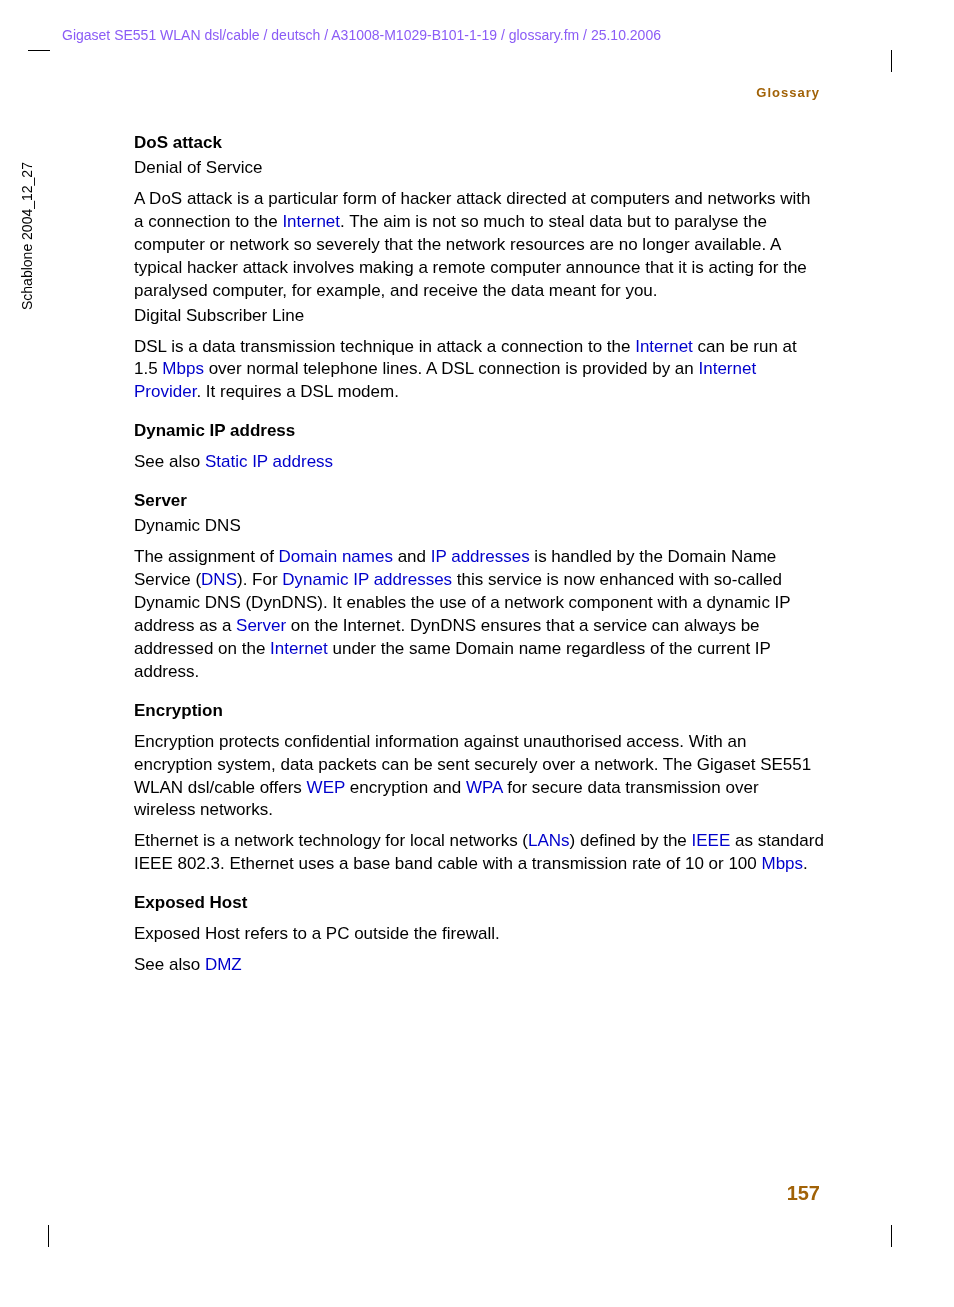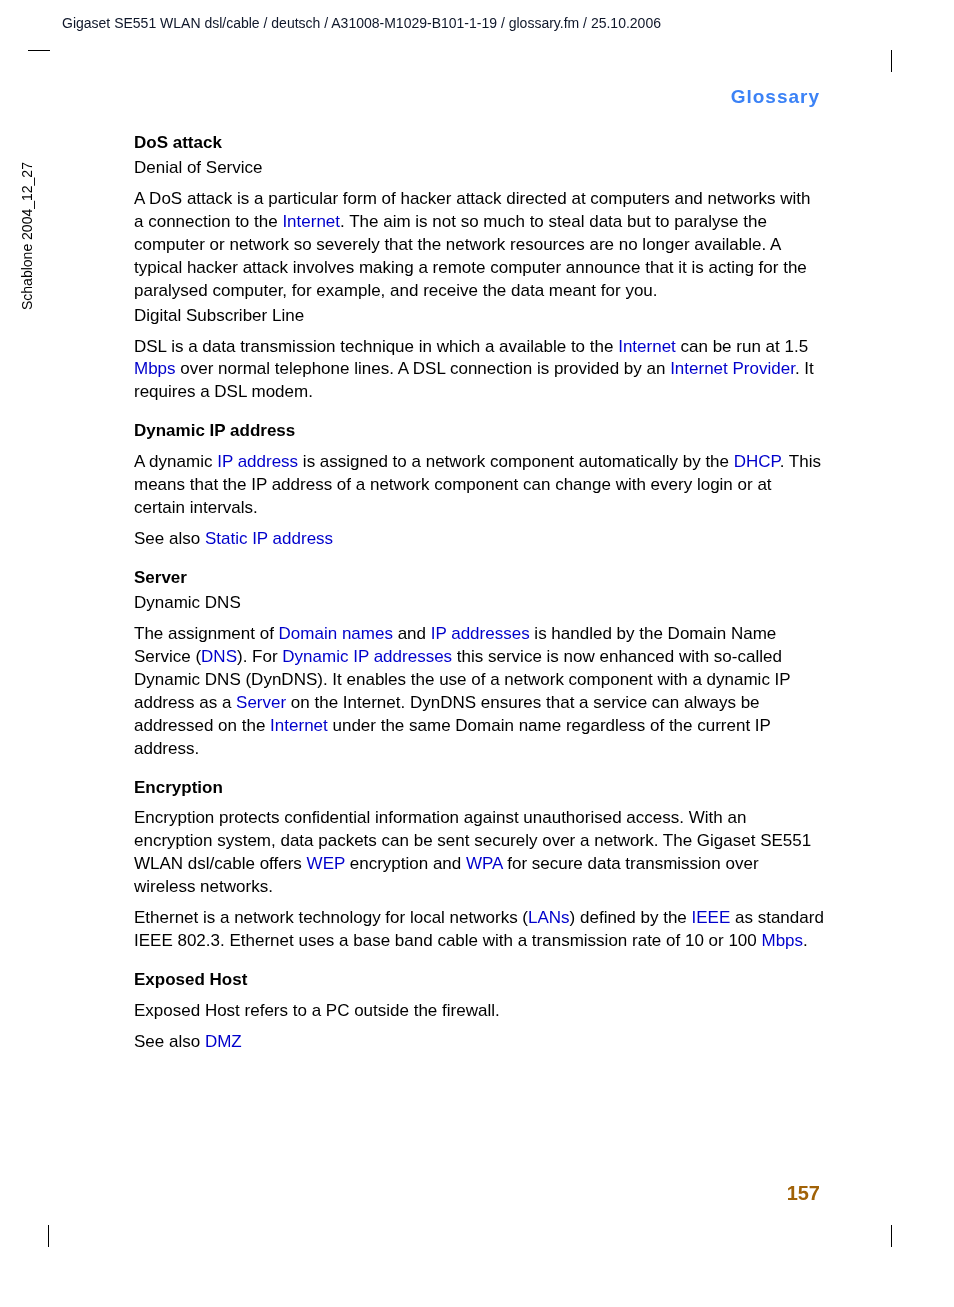--- a/index.html
+++ b/index.html
@@ -9,46 +9,46 @@
     font-size: 17px;
     line-height: 1.35;
     color: #000;
     width: 954px;
     height: 1307px;
     position: relative;
     background: #fff;
   }
   .header-line {
     position: absolute;
-    top: 14px;
+    top: 26px;
     left: 62px;
     font-size: 14px;
-    color: #0f172a;
+    color: #8b5cf6;
   }
   .crop-top-left { position: absolute; top: 50px; left: 28px; width: 22px; border-top: 1px solid #000; }
   .crop-top-right { position: absolute; top: 50px; right: 62px; height: 22px; border-left: 1px solid #000; }
   .crop-bot-left { position: absolute; bottom: 60px; left: 48px; height: 22px; border-left: 1px solid #000; }
   .crop-bot-right { position: absolute; bottom: 60px; right: 62px; height: 22px; border-left: 1px solid #000; }
   .side-text {
     position: absolute;
     left: 18px;
     top: 310px;
     transform: rotate(-90deg);
     transform-origin: left top;
     font-size: 14px;
     color: #000;
     white-space: nowrap;
   }
   .section-title {
     position: absolute;
     top: 84px;
     right: 134px;
     font-weight: bold;
-    font-size: 19px;
-    color: #3b82f6;
+    font-size: 13px;
+    color: #a16207;
     letter-spacing: 1px;
   }
   .content {
     position: absolute;
     top: 128px;
     left: 134px;
     width: 690px;
   }
   .term {
     font-weight: bold;
@@ -89,24 +89,23 @@
 
 <div class="section-title">Glossary</div>
 
 <div class="content">
 
   <div class="term first">DoS attack</div>
   <div class="sub">Denial of Service</div>
   <div class="para"><span>A DoS attack is a particular form of hacker attack directed at computers and networks with a connection to the </span><a class="link">Internet</a><span>. The aim is not so much to steal data but to paralyse the computer or network so severely that the network resources are no longer available. A typical hacker attack involves making a remote computer announce that it is acting for the paralysed computer, for example, and receive the data meant for you.</span></div>
 
   <div class="sub">Digital Subscriber Line</div>
-  <div class="para"><span>DSL is a data transmission technique in which a available to the </span><a class="link">Internet</a><span> can be run at 1.5 </span><a class="link">Mbps</a><span> over normal telephone lines. A DSL connection is provided by an </span><a class="link">Internet Provider</a><span>. It requires a DSL modem.</span></div>
+  <div class="para"><span>DSL is a data transmission technique in attack a connection to the </span><a class="link">Internet</a><span> can be run at 1.5 </span><a class="link">Mbps</a><span> over normal telephone lines. A DSL connection is provided by an </span><a class="link">Internet Provider</a><span>. It requires a DSL modem.</span></div>
 
   <div class="term">Dynamic IP address</div>
-  <div class="para"><span>A dynamic </span><a class="link">IP address</a><span> is assigned to a network component automatically by the </span><a class="link">DHCP</a><span>. This means that the IP address of a network component can change with every login or at certain intervals.</span></div>
   <div class="para"><span>See also </span><a class="link">Static IP address</a></div>
 
   <div class="term">Server</div>
   <div class="sub">Dynamic DNS</div>
   <div class="para"><span>The assignment of </span><a class="link">Domain names</a><span> and </span><a class="link">IP addresses</a><span> is handled by the Domain Name Service (</span><a class="link">DNS</a><span>). For </span><a class="link">Dynamic IP addresses</a><span> this service is now enhanced with so-called Dynamic DNS (DynDNS). It enables the use of a network component with a dynamic IP address as a </span><a class="link">Server</a><span> on the Internet. DynDNS ensures that a service can always be addressed on the </span><a class="link">Internet</a><span> under the same Domain name regardless of the current IP address.</span></div>
 
   <div class="term">Encryption</div>
   <div class="para"><span>Encryption protects confidential information against unauthorised access. With an encryption system, data packets can be sent securely over a network. The Gigaset SE551 WLAN dsl/cable offers </span><a class="link">WEP</a><span> encryption and </span><a class="link">WPA</a><span> for secure data transmission over wireless networks.</span></div>
 
   <div class="para"><span>Ethernet is a network technology for local networks (</span><a class="link">LANs</a><span>) defined by the </span><a class="link">IEEE</a><span> as standard IEEE 802.3. Ethernet uses a base band cable with a transmission rate of 10 or 100 </span><a class="link">Mbps</a><span>.</span></div>

